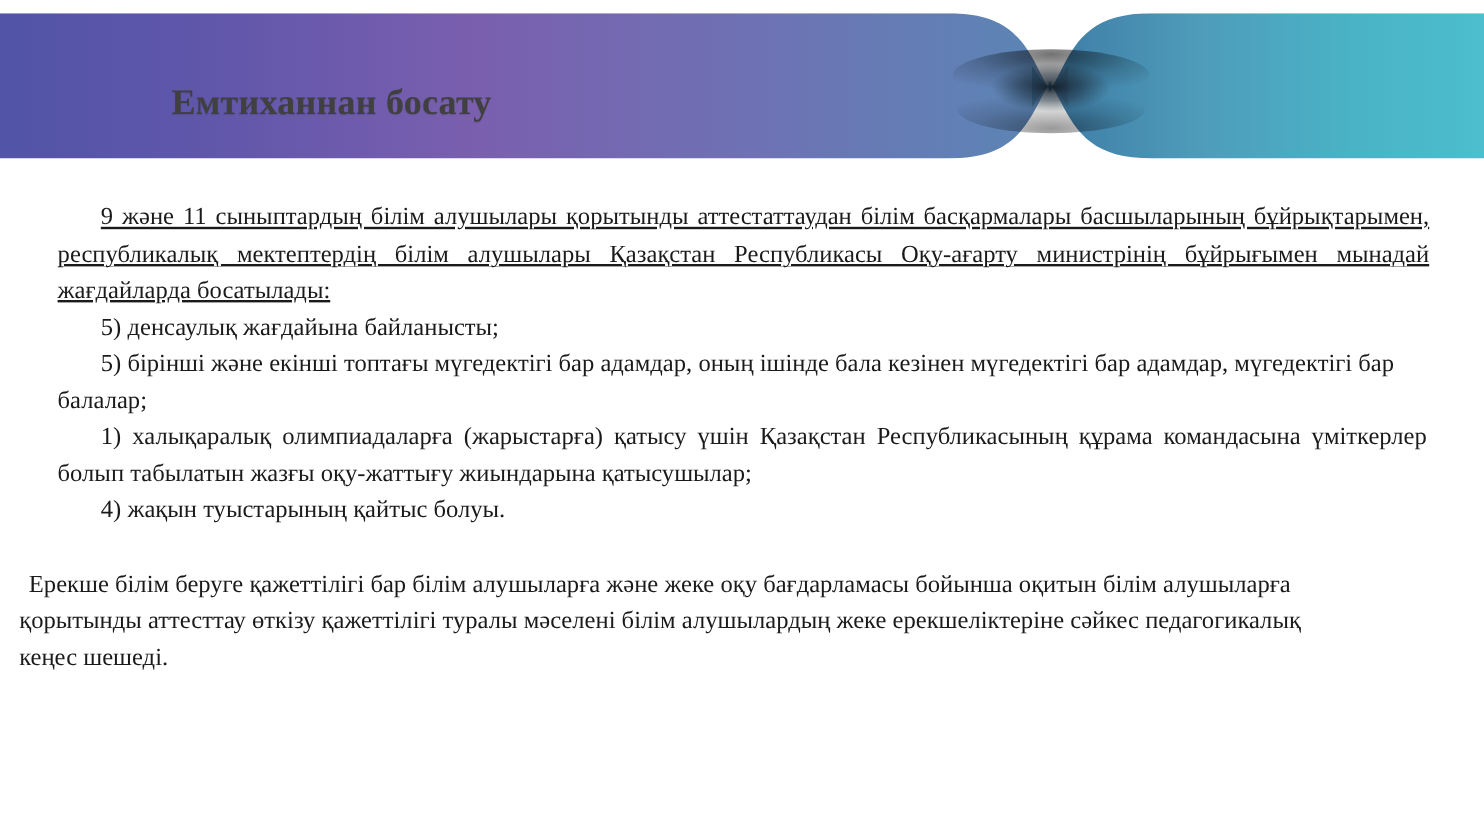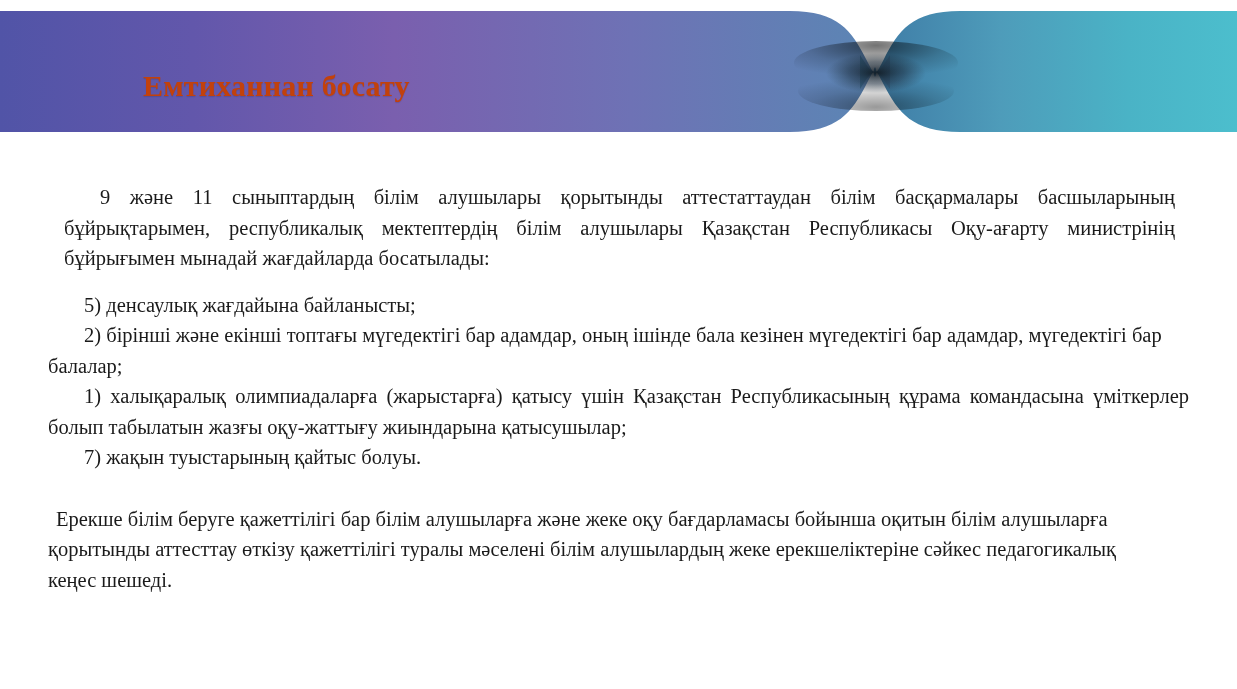--- a/index.html
+++ b/index.html
@@ -31,60 +31,61 @@
     height: 121px;
   }
   .banner-title {
     position: absolute;
     left: 143px;
     top: 60px;
     font-family: "Liberation Serif", "DejaVu Serif", serif;
     font-weight: bold;
     font-size: 30px;
     line-height: 1;
-    color: #c2410c;
+    color: #404040;
     letter-spacing: 0.2px;
     white-space: nowrap;
     text-shadow: 0 1px 1px rgba(0,0,0,0.12);
   }
 
   
   .content {
     position: absolute;
     left: 0;
     top: 166px;
     width: 1237px;
   }
   .para {
     font-size: 20.5px;
     line-height: 30.5px;
-    margin: 16px;
+    margin: 0;
     padding: 0 48px 0 48px;
     text-align: justify;
     text-indent: 36px;
     text-justify: inter-word;
     hyphens: none;
+    text-decoration: underline;
   }
   .para.first-para {
     padding-right: 46px;
   }
   .list-item {
     font-size: 20.5px;
     line-height: 30.5px;
     margin: 0;
     padding: 0 48px 0 48px;
     text-align: justify;
     text-indent: 36px;
   }
   .list-item.nojust {
     text-align: left;
   }
   .closing-wrap {
     margin-top: 31px;
-    padding: 0 48px 0 48px;
+    padding: 0 48px 0 16px;
     font-family: Liberation Serif, serif;
   }
   .closing {
     font-size: 20.5px;
     line-height: 30.5px;
     margin: 0;
     text-align: left;
     text-indent: 8px;
     max-width: 1120px;
   }
@@ -158,22 +159,22 @@
   </svg>
   <div class="banner-title">Емтиханнан босату</div>
 </div>
 
 <div class="content">
 
   <p class="para first-para">9 және 11 сыныптардың білім алушылары қорытынды аттестаттаудан білім басқармалары басшыларының бұйрықтарымен, республикалық мектептердің білім алушылары Қазақстан Республикасы Оқу-ағарту министрінің бұйрығымен мынадай жағдайларда босатылады:</p>
 
   <div>
     <p class="list-item nojust">5) денсаулық жағдайына байланысты;</p>
-    <p class="list-item nojust">2) бірінші және екінші топтағы мүгедектігі бар адамдар, оның ішінде бала кезінен мүгедектігі бар адамдар, мүгедектігі бар балалар;</p>
+    <p class="list-item nojust">5) бірінші және екінші топтағы мүгедектігі бар адамдар, оның ішінде бала кезінен мүгедектігі бар адамдар, мүгедектігі бар балалар;</p>
     <p class="list-item">1) халықаралық олимпиадаларға (жарыстарға) қатысу үшін Қазақстан Республикасының құрама командасына үміткерлер болып табылатын жазғы оқу-жаттығу жиындарына қатысушылар;</p>
-    <p class="list-item nojust">7) жақын туыстарының қайтыс болуы.</p>
+    <p class="list-item nojust">4) жақын туыстарының қайтыс болуы.</p>
   </div>
 
   <div class="closing-wrap">
     <p class="closing">Ерекше білім беруге қажеттілігі бар білім алушыларға және жеке оқу бағдарламасы бойынша оқитын білім алушыларға қорытынды аттесттау өткізу қажеттілігі туралы мәселені білім алушылардың жеке ерекшеліктеріне сәйкес педагогикалық кеңес шешеді.</p>
   </div>
 
 </div>
 
 </body></html>

